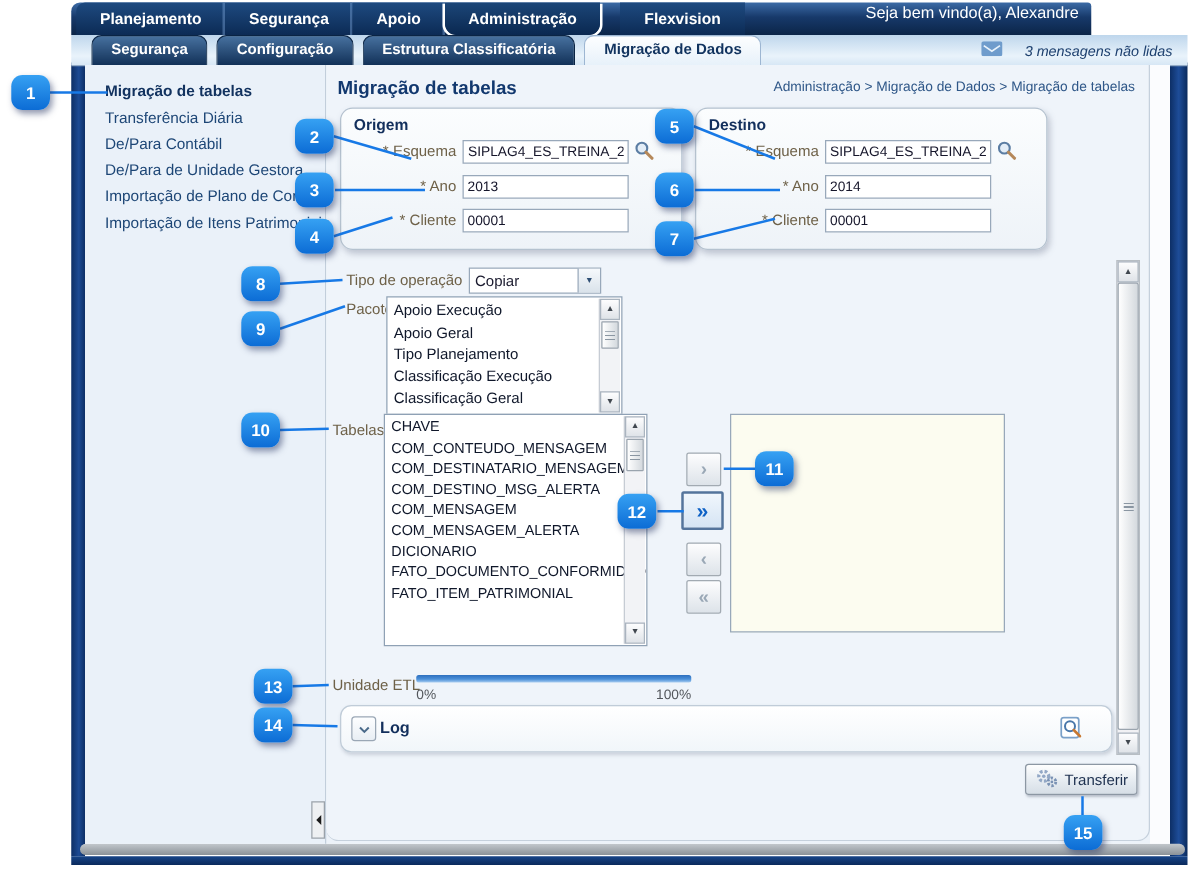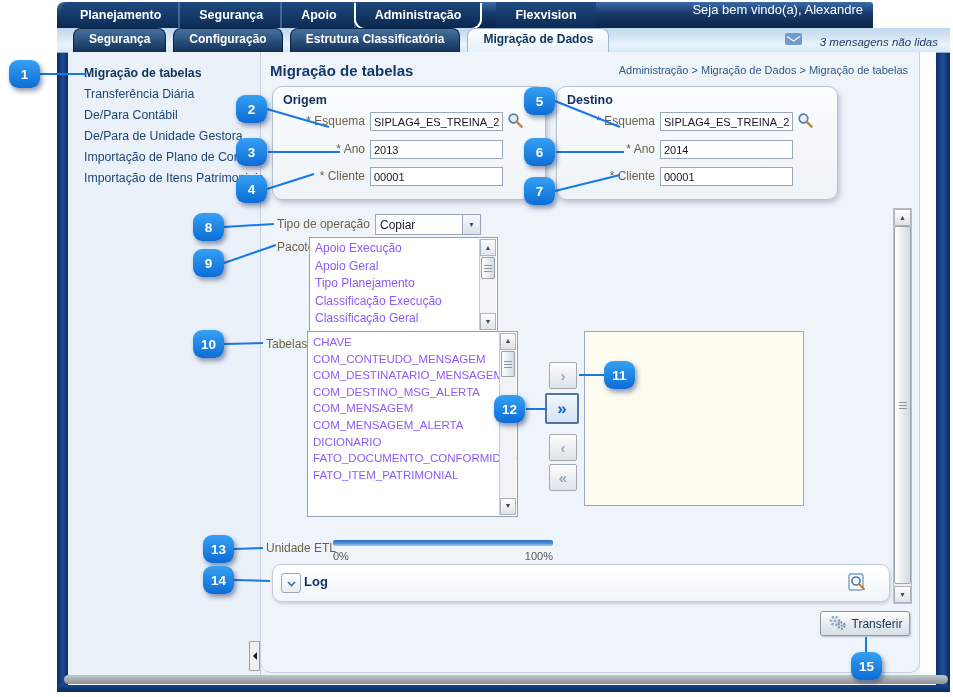--- a/index.html
+++ b/index.html
@@ -58,21 +58,21 @@
   .mag-btn{position:absolute;width:17px;height:17px;border:none;background:transparent;padding:0;cursor:pointer;}
   
   .mlabel{position:absolute;font-size:12px;color:#6e6148;white-space:nowrap;}
   .selectbox{left:375px;top:214px;width:104px;height:19px;border:1px solid #98a8ba;background:#fff;
              display:flex;align-items:center;}
   .selectbox .val{flex:1;padding-left:4px;font-size:12px;color:#1a1a2e;}
   .selectbox .arrow{width:17px;height:100%;border-left:1px solid #98a8ba;display:flex;align-items:center;
              justify-content:center;font-size:7px;color:#2f4f74;
              background:linear-gradient(180deg,#f6f9fc,#d9e2ea);}
   .listbox{position:absolute;background:#fff;border:1px solid #8fa1b5;overflow:hidden;}
-  .lb-item{padding-left:5px;white-space:nowrap;color:#8b5cf6;cursor:default;}
+  .lb-item{padding-left:5px;white-space:nowrap;color:#0f172a;cursor:default;}
   .lb-scroll{position:absolute;top:1px;right:1px;bottom:1px;width:16px;background:#f2f3f6;
              border-left:1px solid #c6ccd4;display:flex;flex-direction:column;}
   .sb-btn{height:15px;display:flex;align-items:center;justify-content:center;font-size:7px;color:#40474f;
           background:linear-gradient(180deg,#fdfdfe,#dfe3e8);border:1px solid #aab4bf;cursor:pointer;}
   .sb-btn.bottom{margin-top:auto;}
   .sb-thumb{margin:1px 1px;background:linear-gradient(90deg,#ffffff,#d4d9de);border:1px solid #9aa4ae;
             border-radius:1px;display:flex;align-items:center;justify-content:center;cursor:pointer;}
   .grip{width:8px;height:7px;background:repeating-linear-gradient(180deg,#8a96a2 0 1px,transparent 1px 3px);}
   .shuttle{position:absolute;display:flex;align-items:center;justify-content:center;cursor:pointer;
            border:1px solid #a2aab2;background:linear-gradient(180deg,#fdfdfe,#dde3e9);border-radius:2px;

